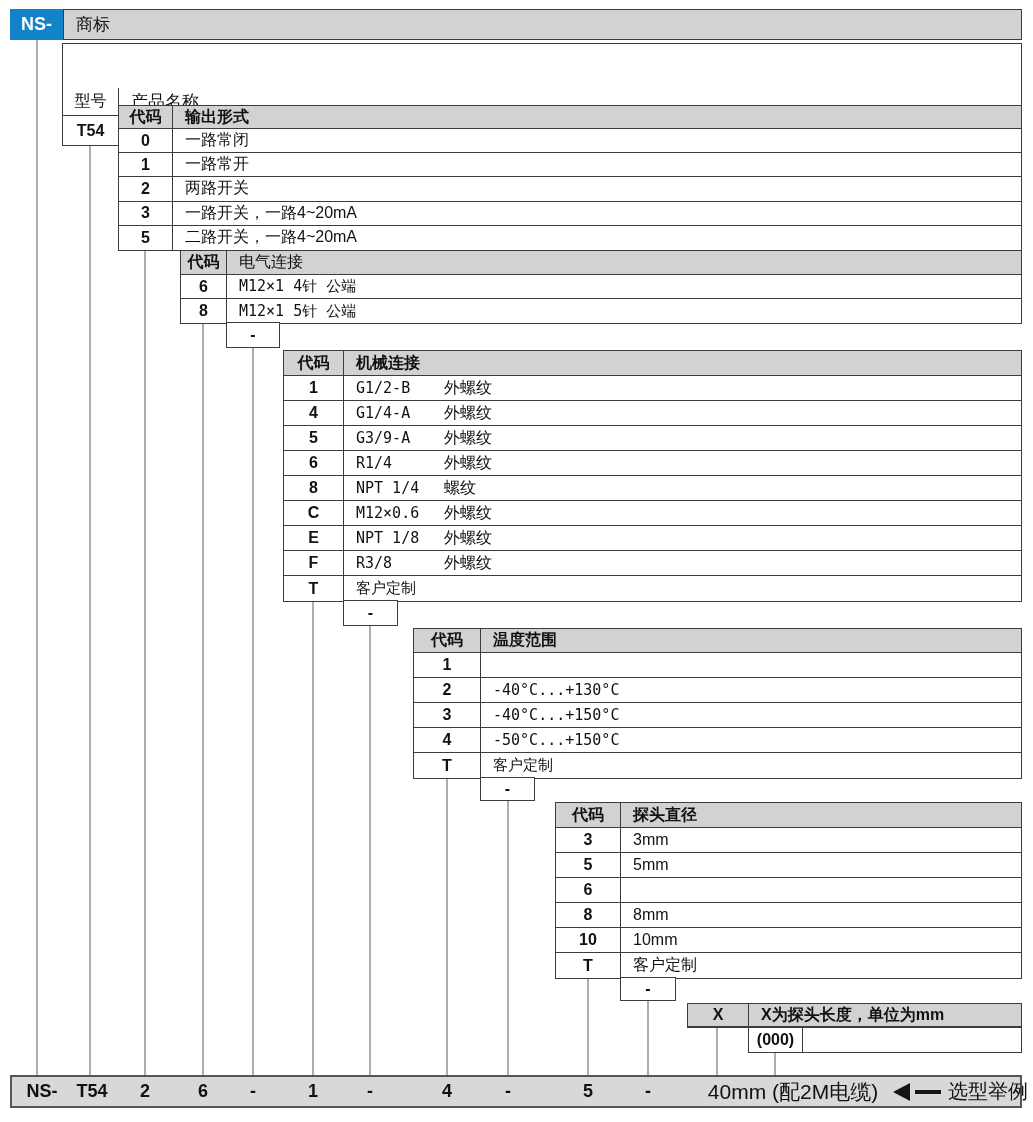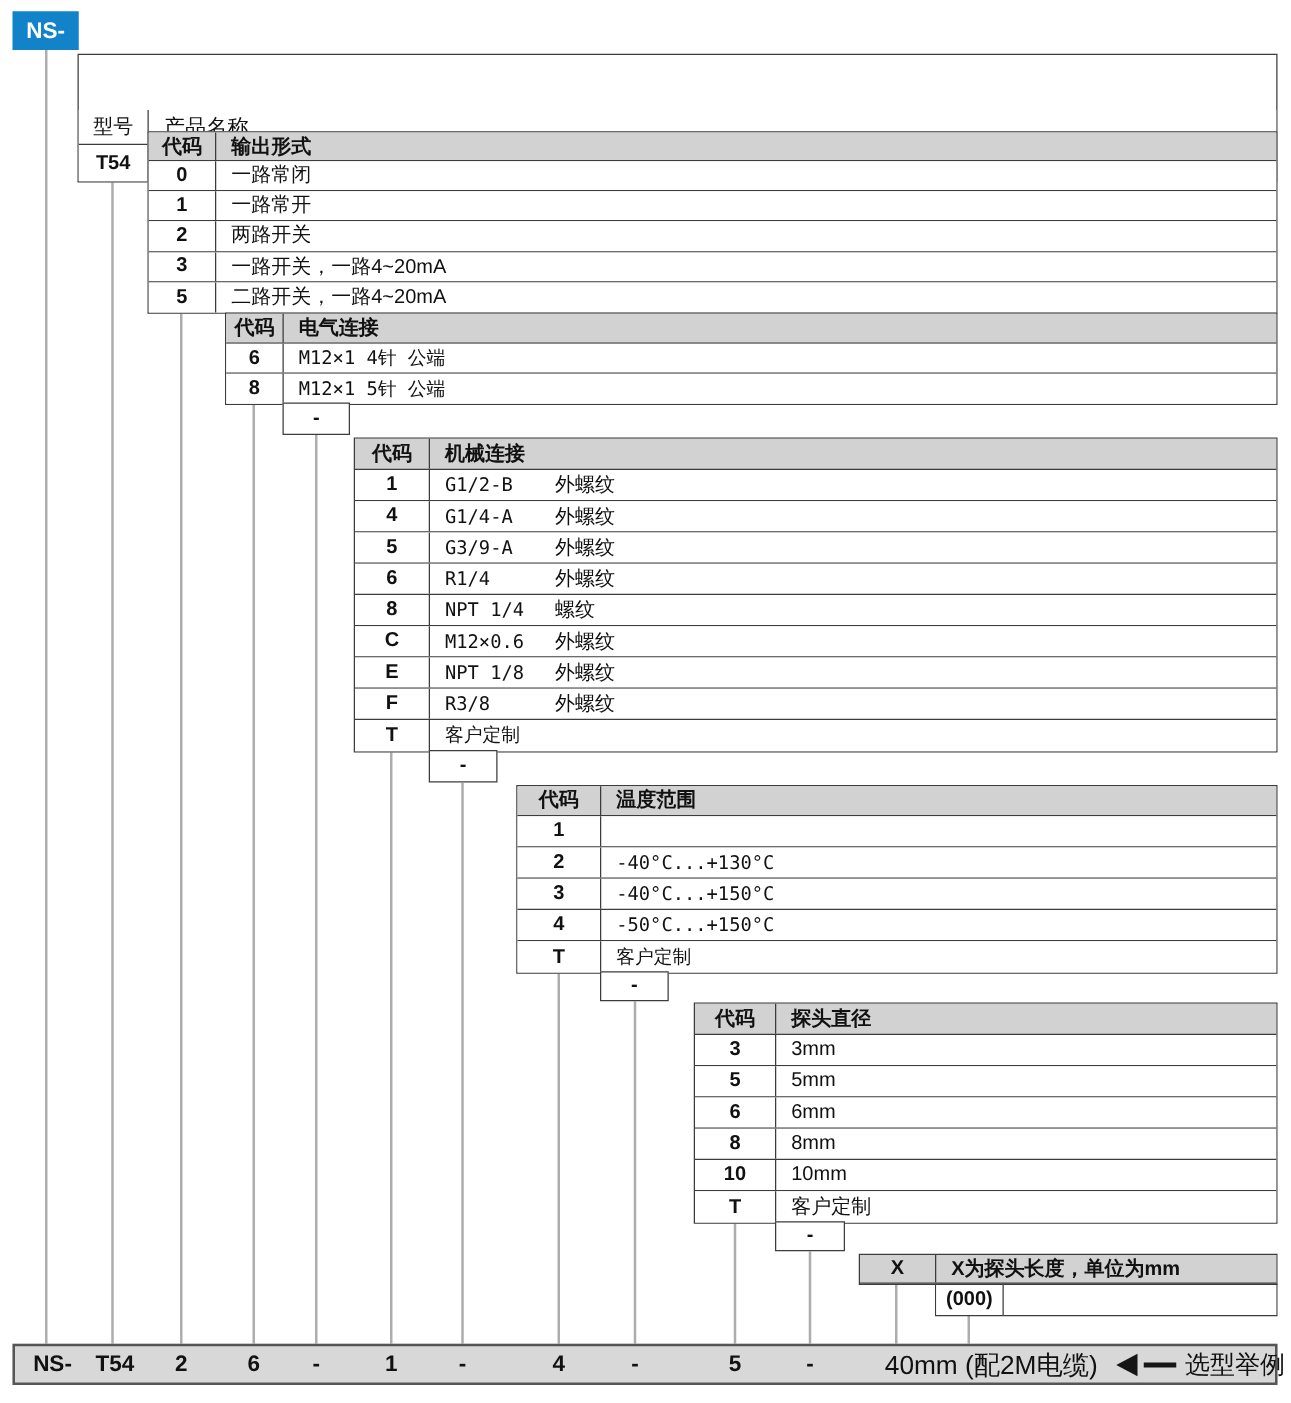--- a/index.html
+++ b/index.html
@@ -50,20 +50,23 @@
   .arrow-tri{width:0;height:0;border-top:9px solid transparent;border-bottom:9px solid transparent;border-right:17px solid #151515;}
   .arrow-tail{width:26px;height:4px;background:#151515;margin-left:-2px;}
   .ex-caption{font-size:20px;white-space:nowrap;}
 </style>
 </head>
 <body>
 
 <div id="canvas">
 
   <div class="ns-box">NS-</div>
+  <div class="tm-bar">
+    <span>商标</span>
+  </div>
 
   <div class="tbl" style="left:62px;top:43px;width:960px;">
     <div class="trow" style="height:28px;margin-top:44px;">
       <div class="cell-code" style="width:56px;font-weight:normal;">型号</div>
       <div class="cell-lbl" style="font-size:17px;">产品名称</div>
     </div>
     <div class="trow" style="height:29px;">
       <div class="cell-code" style="width:56px;">T54</div>
       <div class="cell-lbl" style="font-size:17px;">温度开关</div>
     </div>
@@ -146,21 +149,21 @@
       <div class="trow" style="height: 24.2px;">
         <div class="cell-code" style="width: 54px;">5</div>
         <div class="cell-lbl">
           <span>二路开关，一路4~20mA</span>
         </div>
       </div>
     </div>
     <div class="tbl" style="left: 180px; top: 250px; width: 842px;">
       <div class="thead" style="height: 24px;">
         <div class="cell-code" style="width: 46px;">代码</div>
-        <div class="cell-lbl" style="font-weight: bold;">电气连接</div>
+        <div class="cell-lbl" style="font-weight: normal;">电气连接</div>
       </div>
       <div class="trow" style="height: 24px;">
         <div class="cell-code" style="width: 46px;">6</div>
         <div class="cell-lbl">
           <span class="mono">M12×1 4针 公端</span>
         </div>
       </div>
       <div class="trow" style="height: 24px;">
         <div class="cell-code" style="width: 46px;">8</div>
         <div class="cell-lbl">
@@ -284,23 +287,20 @@
         </div>
       </div>
       <div class="trow" style="height: 25px;">
         <div class="cell-code" style="width: 65px;">5</div>
         <div class="cell-lbl">
           <span>5mm</span>
         </div>
       </div>
       <div class="trow" style="height: 25px;">
         <div class="cell-code" style="width: 65px;">6</div>
-        <div class="cell-lbl">
-          <span>6mm</span>
-        </div>
       </div>
       <div class="trow" style="height: 25px;">
         <div class="cell-code" style="width: 65px;">8</div>
         <div class="cell-lbl">
           <span>8mm</span>
         </div>
       </div>
       <div class="trow" style="height: 25px;">
         <div class="cell-code" style="width: 65px;">10</div>
         <div class="cell-lbl">

